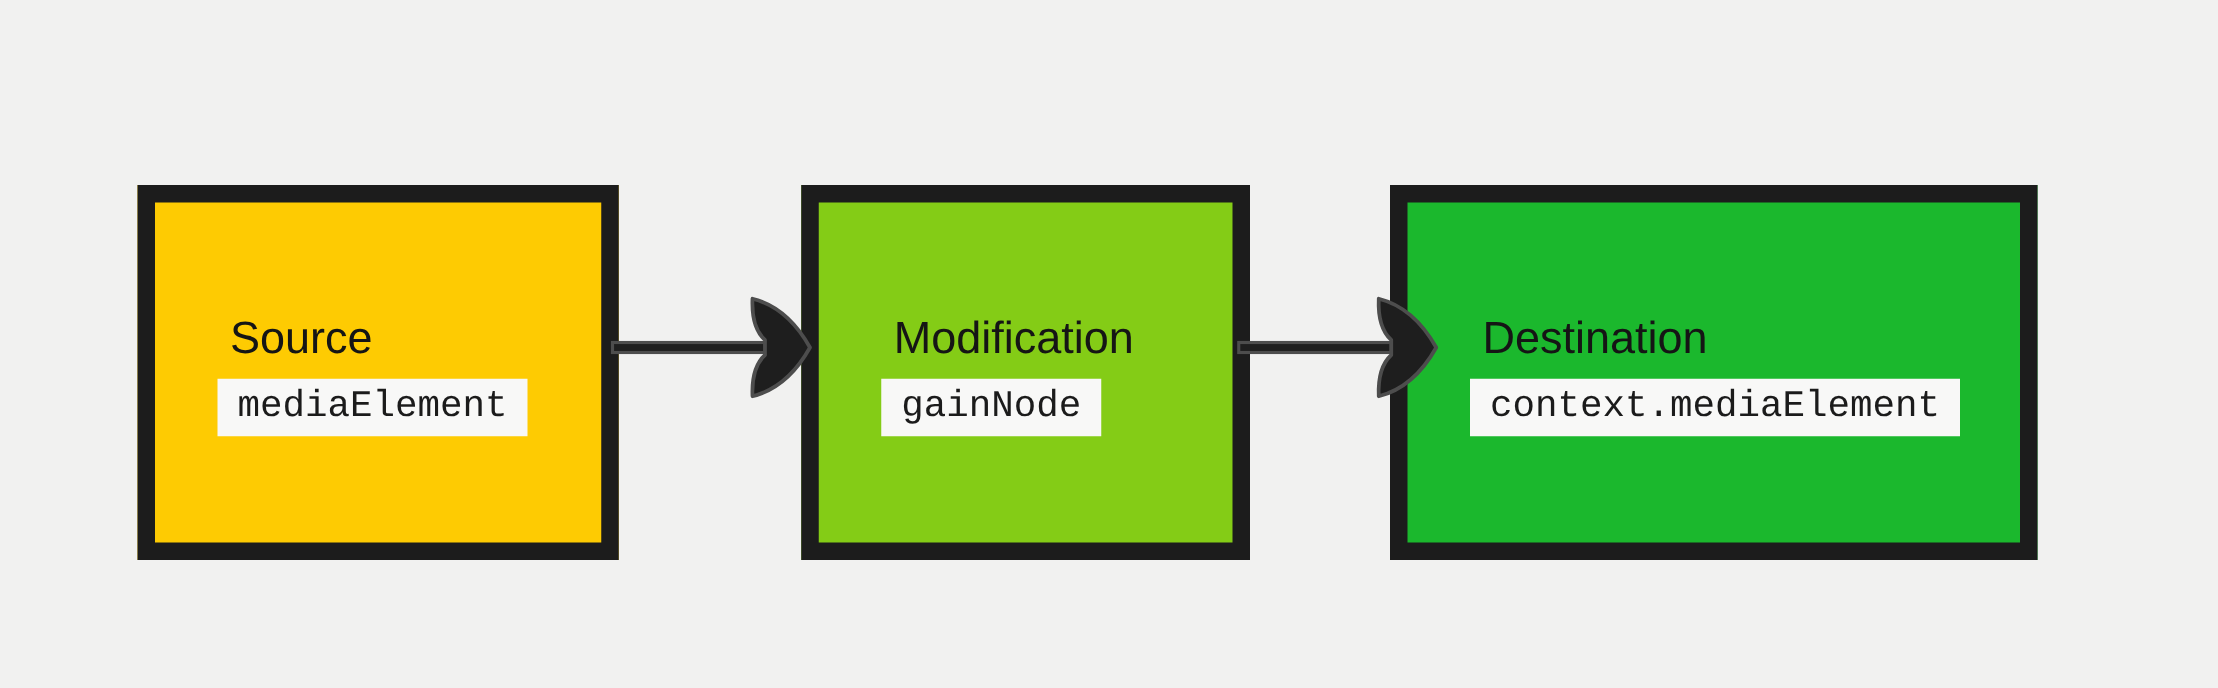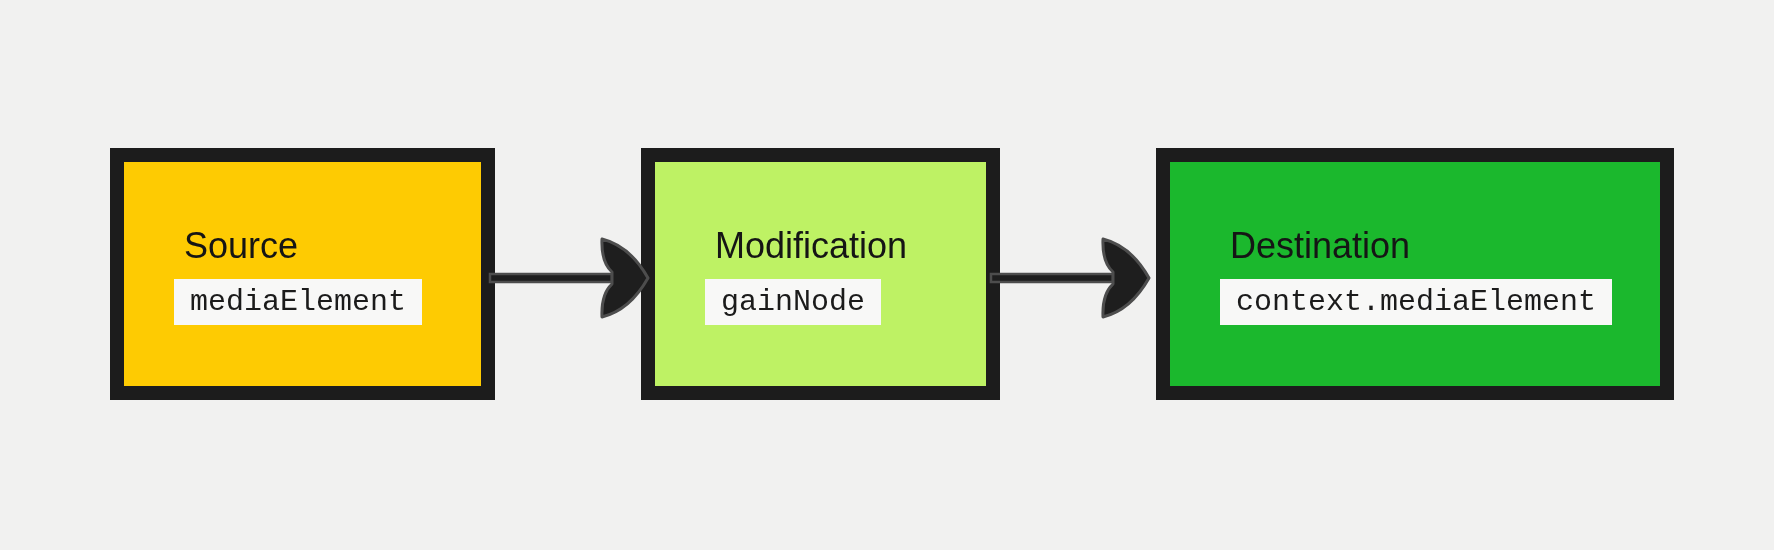--- a/index.html
+++ b/index.html
@@ -11,33 +11,33 @@
     position: relative;
     width: 1774px;
     height: 550px;
     background: #f1f1f0;
     overflow: hidden;
     font-family: "Liberation Sans", sans-serif;
   }
   .node {
     position: absolute;
     top: 148px;
-    height: 252px;
+    height: 300px;
     box-sizing: border-box;
     border: 14px solid #1c1c1c;
     display: flex;
     flex-direction: column;
     justify-content: center;
     align-items: flex-start;
     padding-left: 60px;
     z-index: 1;
   }
   .node-source      { left: 110px;  width: 385px; background: #fecb02; }
   .node-modification{ left: 641px;  width: 359px; background: #8cd413; }
-  .node-destination { left: 1156px; width: 518px; background: #1bb82d; }
+  .node-destination { left: 1112px; width: 518px; background: #1bb82d; }
   .node-title {
     font-size: 36px;
     line-height: 43px;
     color: #151515;
     letter-spacing: 0;
     margin: 0 0 12px 0;
   }
   .node-code {
     font-family: "Liberation Mono", "DejaVu Sans Mono", monospace;
     font-size: 30px;
@@ -66,21 +66,21 @@
   <div class="node node-source" style="background: rgb(254, 203, 2);">
     <div class="node-title">Source</div>
     <div class="node-code">mediaElement</div>
   </div>
 
   <svg class="arrow arrow-1" viewBox="0 0 166 84" aria-hidden="true">
     <rect x="2" y="38" width="122" height="8" fill="#1e1e1e" stroke="#4d4d4d" stroke-width="2.5"></rect>
     <path d="M160 42 Q142 10 114 3 Q113 26 124 36 L124 48 Q113 58 114 81 Q142 74 160 42 Z" fill="#1e1e1e" stroke="#4d4d4d" stroke-width="3" stroke-linejoin="round"></path>
   </svg>
 
-  <div class="node node-modification" style="background: #bef264;">
+  <div class="node node-modification" style="background: #84cc16;">
     <div class="node-title">Modification</div>
     <div class="node-code">gainNode</div>
   </div>
 
   <svg class="arrow arrow-2" viewBox="0 0 166 84" aria-hidden="true">
     <rect x="2" y="38" width="122" height="8" fill="#1e1e1e" stroke="#4d4d4d" stroke-width="2.5"></rect>
     <path d="M160 42 Q142 10 114 3 Q113 26 124 36 L124 48 Q113 58 114 81 Q142 74 160 42 Z" fill="#1e1e1e" stroke="#4d4d4d" stroke-width="3" stroke-linejoin="round"></path>
   </svg>
 
   <div class="node node-destination" style="background: rgb(27, 184, 45);">

